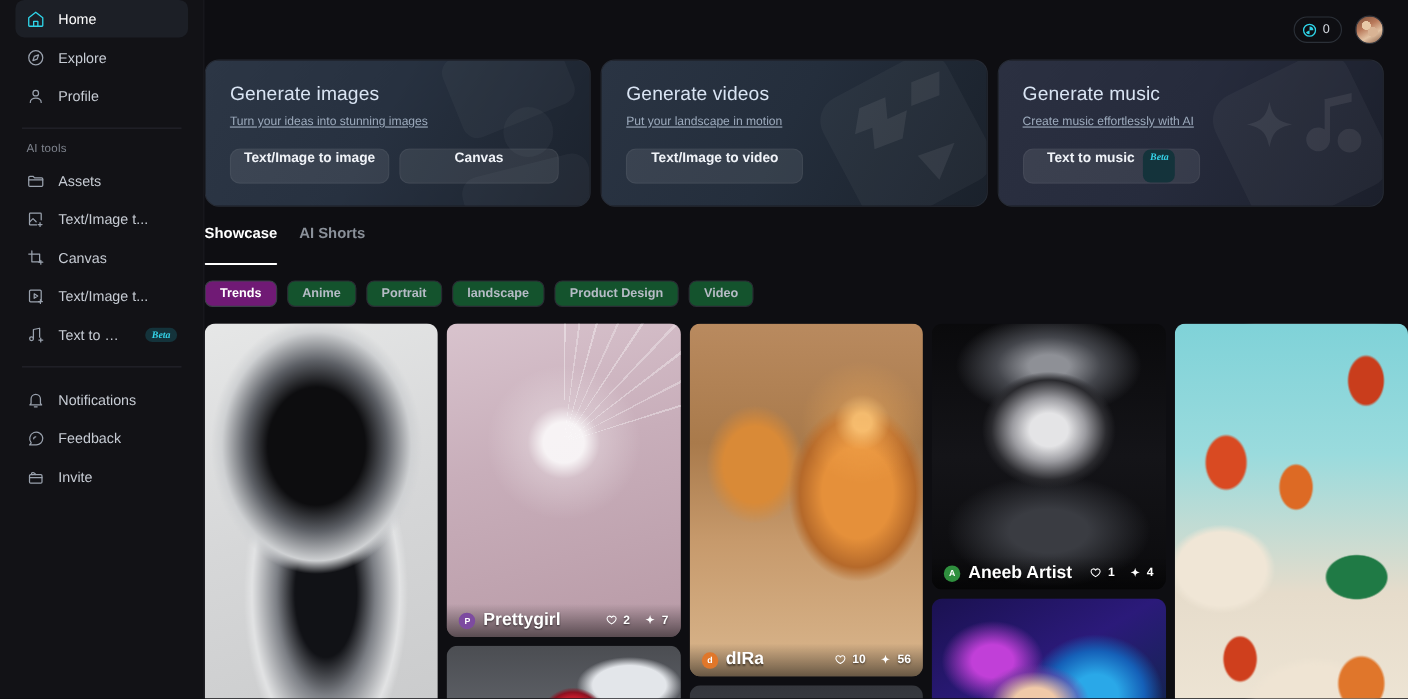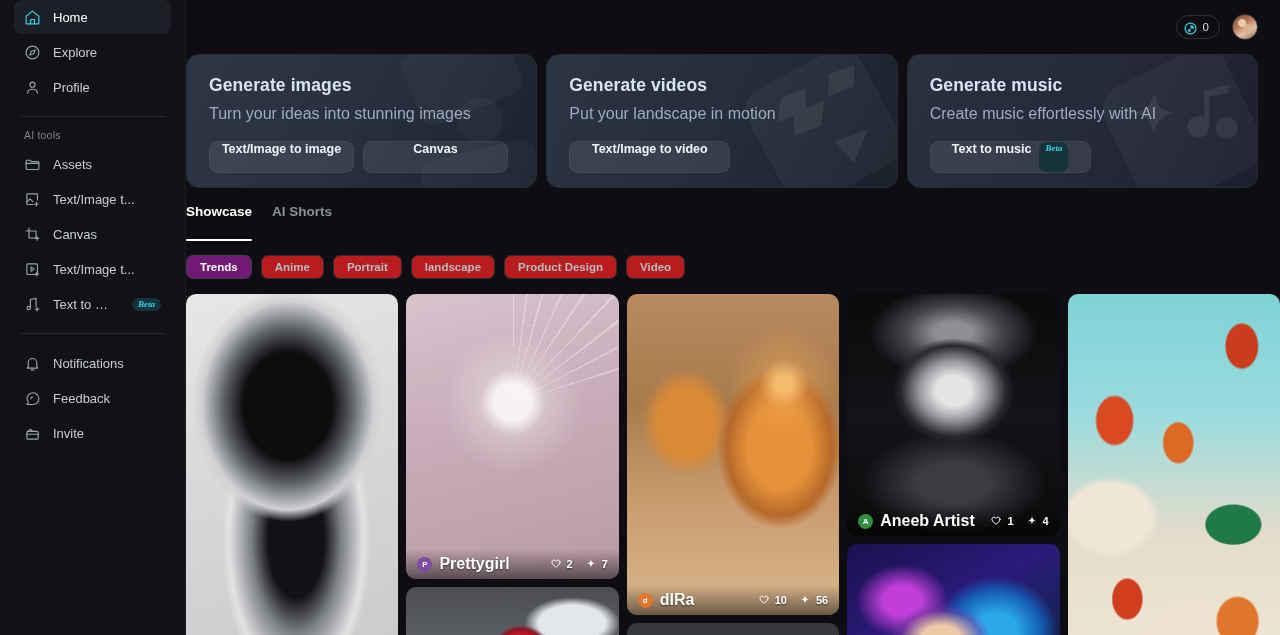--- a/index.html
+++ b/index.html
@@ -86,26 +86,26 @@
     position: relative; overflow: hidden;
     border: 1px solid #262b35;
     padding: 20px 22px 0 22px;
     cursor: pointer;
   }
   .hero-card.c1 { background: linear-gradient(118deg, #2c3645 0%, #273140 45%, #1b222d 100%); }
   .hero-card.c2 { background: linear-gradient(118deg, #2a3443 0%, #242e3c 48%, #1a212b 100%); }
   .hero-card.c3 { background: linear-gradient(118deg, #2b3041 0%, #262b3c 48%, #1b1f2b 100%); }
   .hero-deco { position: absolute; inset: 0; overflow: hidden; pointer-events: none; }
   .hero-title {
-    font-size: 17.5px; font-weight: 700; color: #d9e4f3;
+    font-size: 17.5px; font-weight: 400; color: #d9e4f3;
     letter-spacing: .1px; position: relative; z-index: 2;
   }
   .hero-sub {
-    font-size: 16px; color: #9dabbd; margin-top: 9px;
-    position: relative; z-index: 2;
+    font-size: 11px; color: #9dabbd; margin-top: 9px;
+    position: relative; z-index: 2; text-decoration: underline;
   }
   .hero-btns { display: flex; gap: 9px; margin-top: 18px; position: relative; z-index: 2; }
   .hero-btn {
     flex: 0 0 auto; min-width: 145px; height: 32px;
     background: rgba(255,255,255,.085);
     border: 1px solid rgba(255,255,255,.05);
     border-radius: 9px;
     display: flex; justify-content: center; gap: 6px;
     font-size: 12.5px; font-weight: 700; color: #f0f3f8;
     cursor: pointer;
@@ -122,21 +122,21 @@
   .tab.active { color: #ffffff; }
   .tab.active::after {
     content: ""; position: absolute; left: 0; right: 0; bottom: 0;
     height: 2px; background: #ffffff; border-radius: 2px;
   }
 
   
   .chips { display: flex; gap: 9px; margin-top: 14px; }
   .chip {
     height: 24px; padding: 0 13px; border-radius: 7px;
-    background: #b91c1c; border: 1px solid #2a2c34;
+    background: #14532d; border: 1px solid #2a2c34;
     display: flex; align-items: center;
     font-size: 11.5px; font-weight: 700; color: #b6bcc6; cursor: pointer;
   }
   .chip.active { background: #701a75; border-color: #3c3f48; color: #ffffff; }
 
   
   .gallery {
     margin-top: 15px;
     display: flex; gap: 8px;
     height: 400px;

